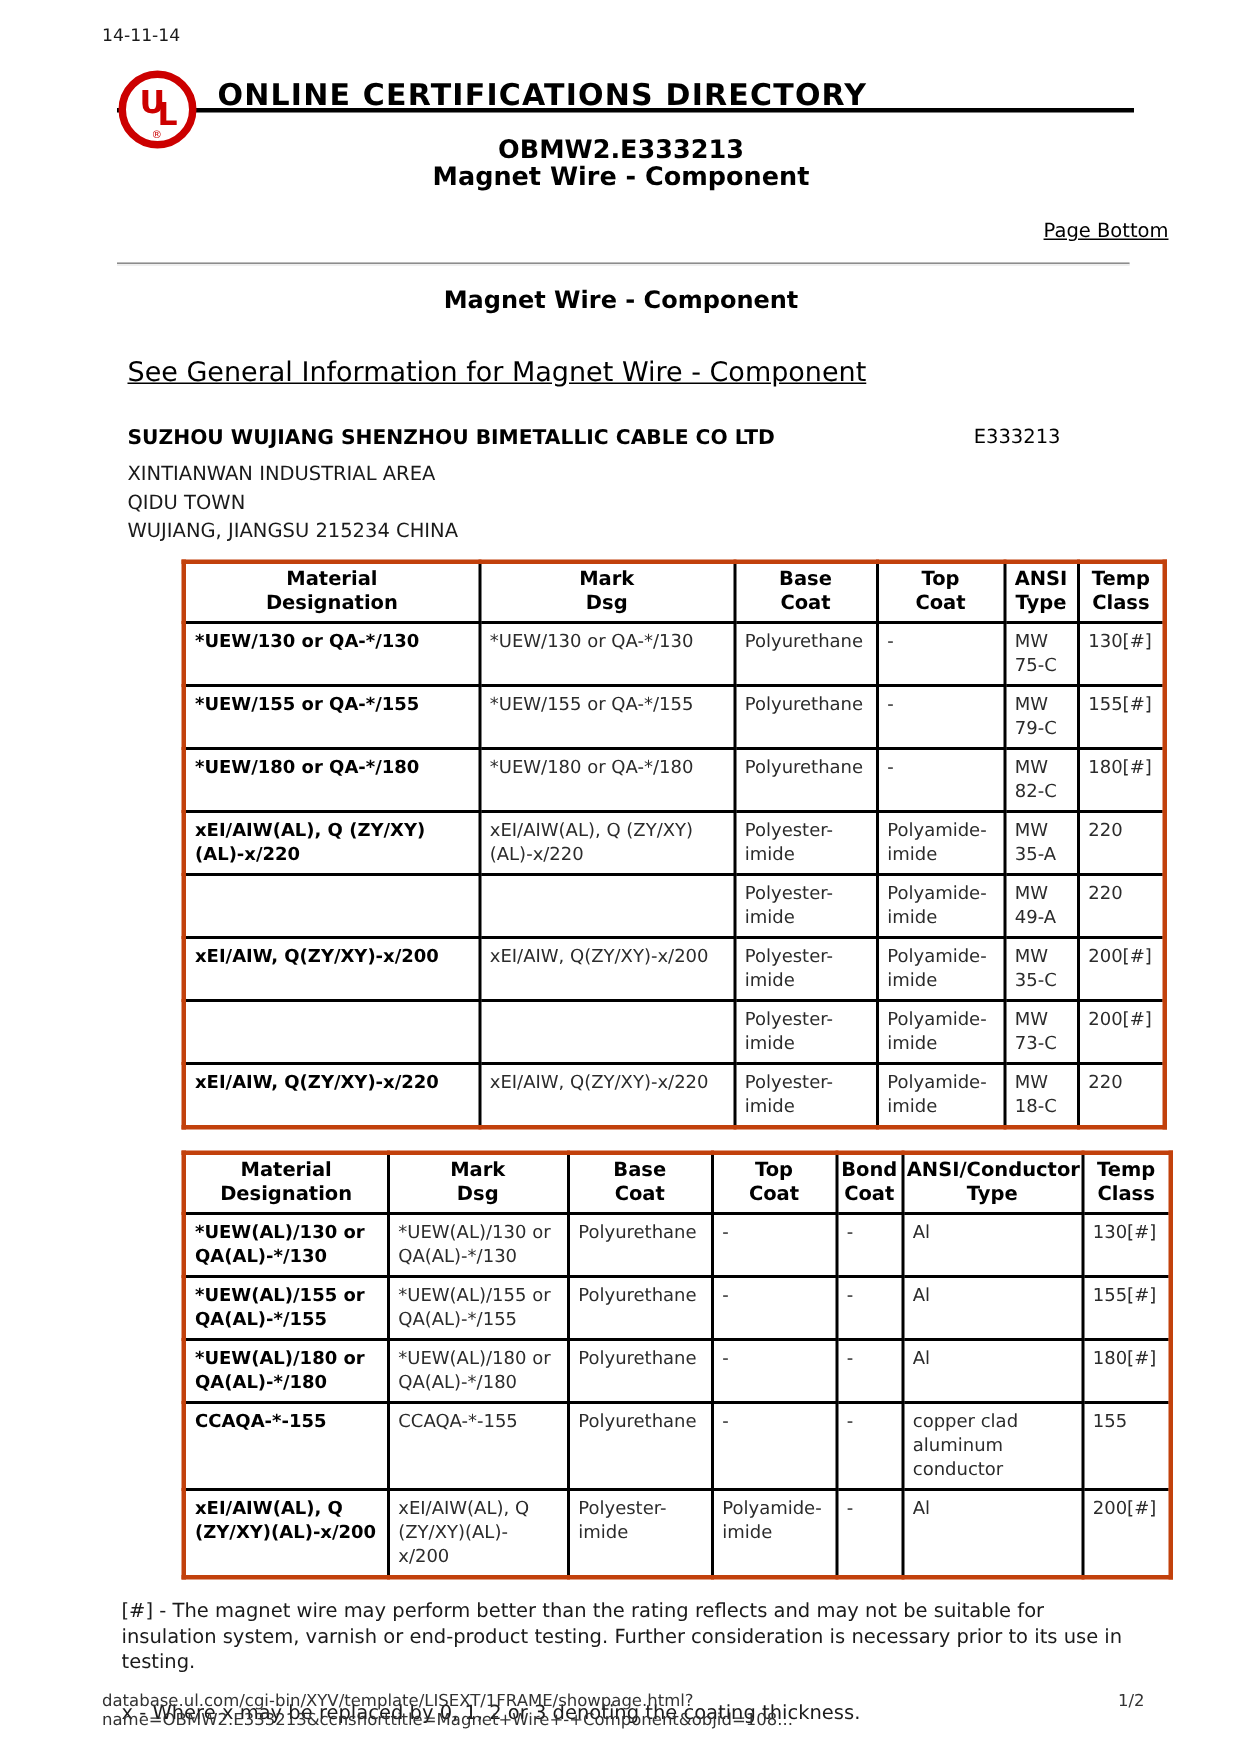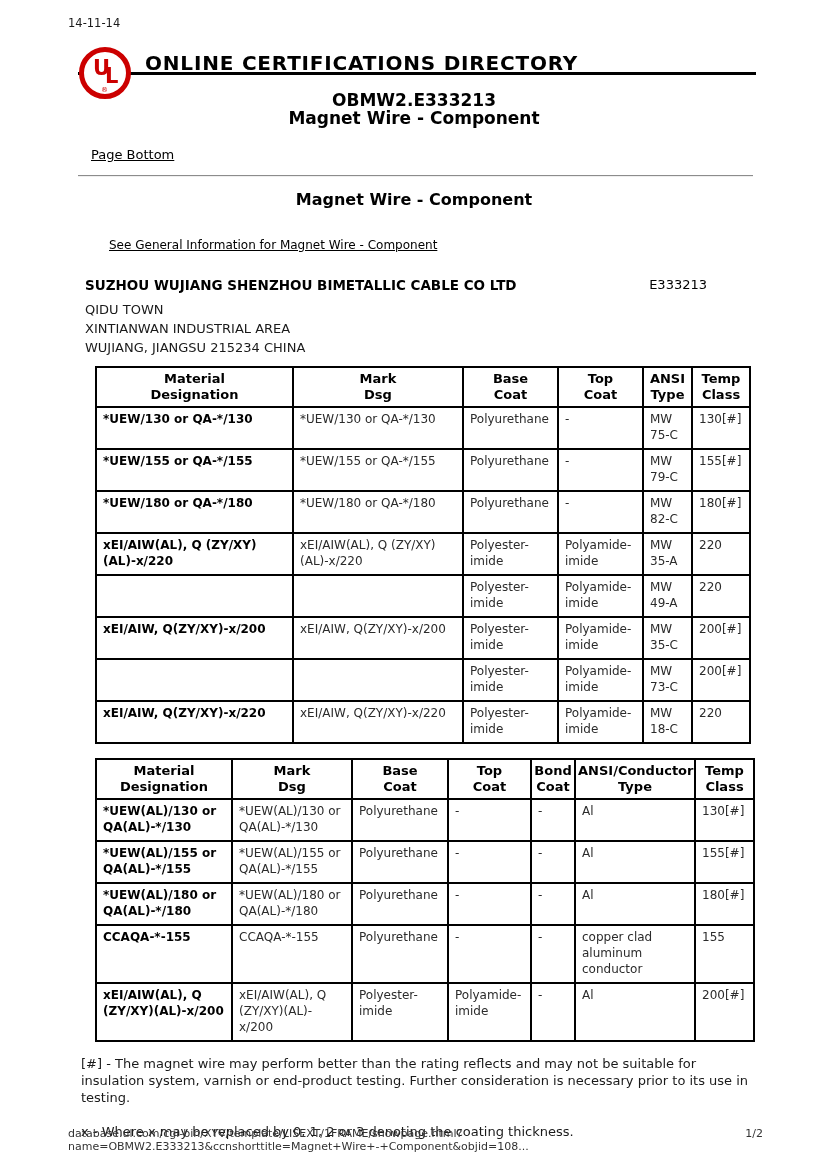--- a/index.html
+++ b/index.html
@@ -18,35 +18,35 @@
   .ul-logo { position:absolute; left:46px; top:0; width:52px; height:52px; border:5px solid var(--logo-color,#cc0000);
              border-radius:50%; background:#fff; z-index:2; }
   .logo-u { position:absolute; left:9px; top:4px; font-size:21px; font-weight:bold; color:var(--logo-color,#cc0000); }
   .logo-l { position:absolute; left:21px; top:12px; font-size:21px; font-weight:bold; color:var(--logo-color,#cc0000); }
   .logo-reg { position:absolute; left:17px; bottom:0px; font-size:7px; color:var(--logo-color,#cc0000); }
   .directory-title { position:absolute; left:112px; top:4px; font-size:20px; font-weight:bold; letter-spacing:0.8px; z-index:3; }
 
   
   .titles { text-align:center; margin-top:4px; font-weight:bold; font-size:17px; line-height:18px; }
 
-  .page-bottom-row { margin:20px 16px 0 58px; font-size:13px; }
+  .page-bottom-row { margin:20px 16px 0 58px; font-size:13px;text-align:right; }
   a.plain-link { color:#000; text-decoration:underline; cursor:pointer; }
 
   .rule { margin:13px 42px 0 45px; height:2px; background:#d9d9d9; border-top:1px solid #8c8c8c; border-bottom:1px solid #efefef; }
 
   .section-heading { text-align:center; margin-top:13px; font-size:16px; font-weight:bold; }
 
-  .general-link-row { margin:29px 0 0 76px; font-size:12px; }
+  .general-link-row { margin:29px 0 0 52px; font-size:18px; }
 
   .company-row { display:flex; justify-content:space-between; margin:25px 88px 0 52px; }
   .company-name { font-weight:bold; font-size:13.5px; }
   .company-file { font-size:13px; color:#000000; }
   .address { margin:7px 0 0 52px; font-size:13px; line-height:19px; color:#1a1a1a; }
 
-  table.data-table { border-collapse:collapse; table-layout:fixed; margin-left:62px; border:1px solid #c2410c;padding-left:35px; }
+  table.data-table { border-collapse:collapse; table-layout:fixed; margin-left:88px; border:3px solid #c2410c;padding-left:35px; }
   .t1 { margin-top:9px; width:654px; }
   .t2 { margin-top:14px; width:658px; }
   .data-table th, .data-table td { border:2px solid #000; vertical-align:top; }
   .data-table th { font-size:13px; font-weight:bold; text-align:center; white-space:pre-line; line-height:16px; padding:3px 2px; }
   .data-table td { font-size:12px; line-height:16px; padding:3px 6px 5px 6px; color:#2b2b2b; height:40px; }
   .data-table td:first-child { font-weight:bold; color:#000; }
 
   .notes { margin:13px 45px 0 48px; font-size:13px; line-height:17px; color:#1a1a1a; }
   .note + .note { margin-top:17px; }
 
@@ -87,22 +87,22 @@
 
   <div class="general-link-row">
     <a class="plain-link">See General Information for Magnet Wire - Component</a>
   </div>
 
   <div class="company-row">
     <span class="company-name">SUZHOU WUJIANG SHENZHOU BIMETALLIC CABLE CO LTD</span>
     <span class="company-file">E333213</span>
   </div>
   <div class="address">
+    <div>XINTIANWAN INDUSTRIAL AREA</div>
     <div>QIDU TOWN</div>
-    <div>XINTIANWAN INDUSTRIAL AREA</div>
     <div>WUJIANG, JIANGSU 215234 CHINA</div>
   </div>
 
   <table class="data-table t1">
     <colgroup>
       <col style="width:197px">
         <col style="width:170px">
         <col style="width:95px">
       <col style="width:85px">
         <col style="width:49px">

